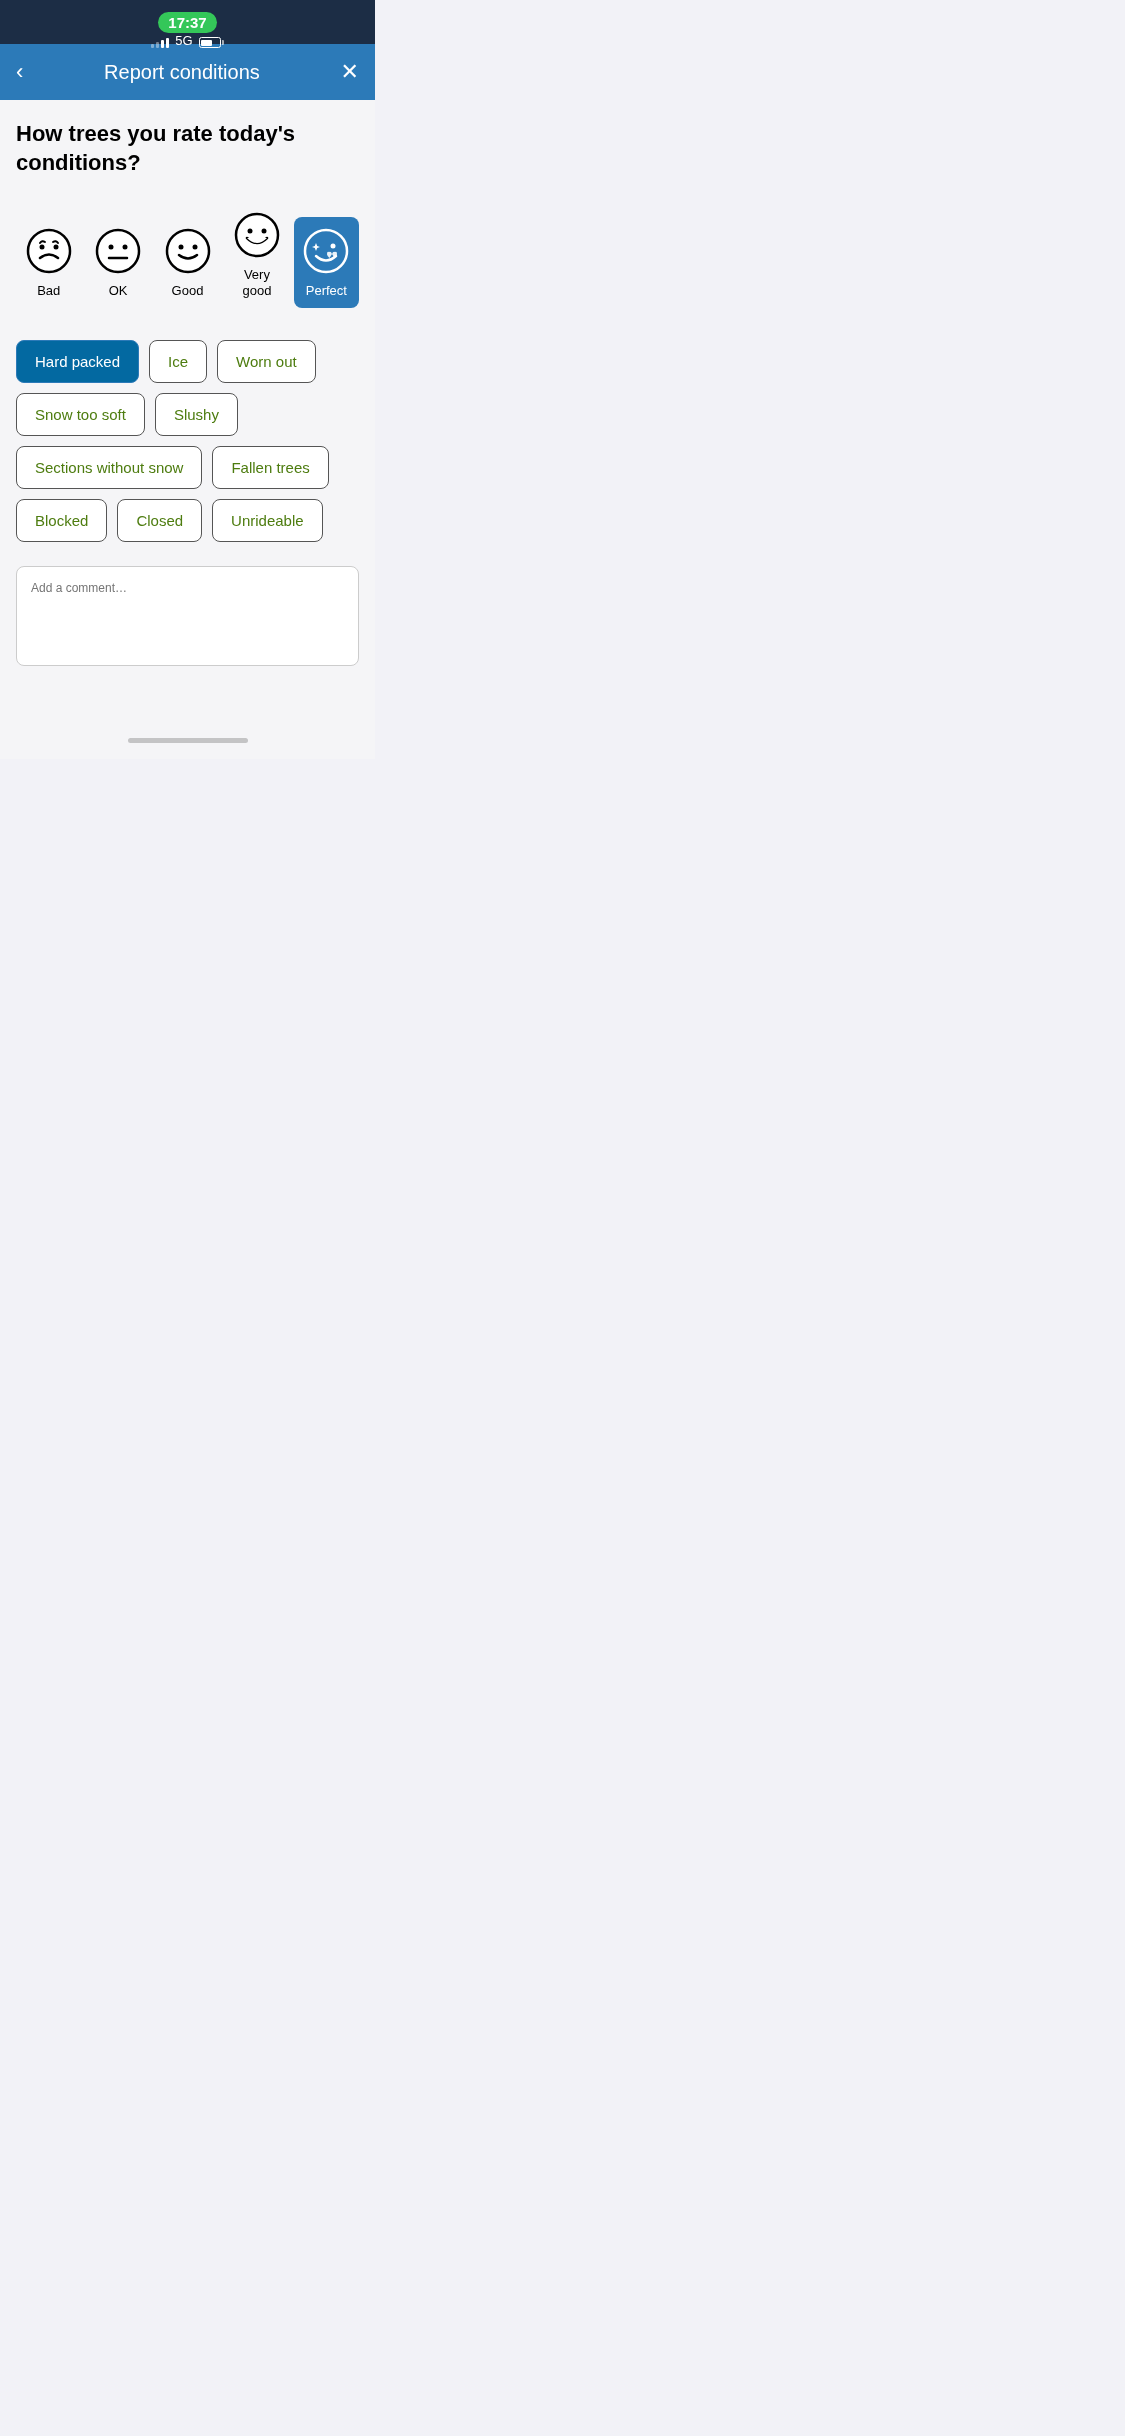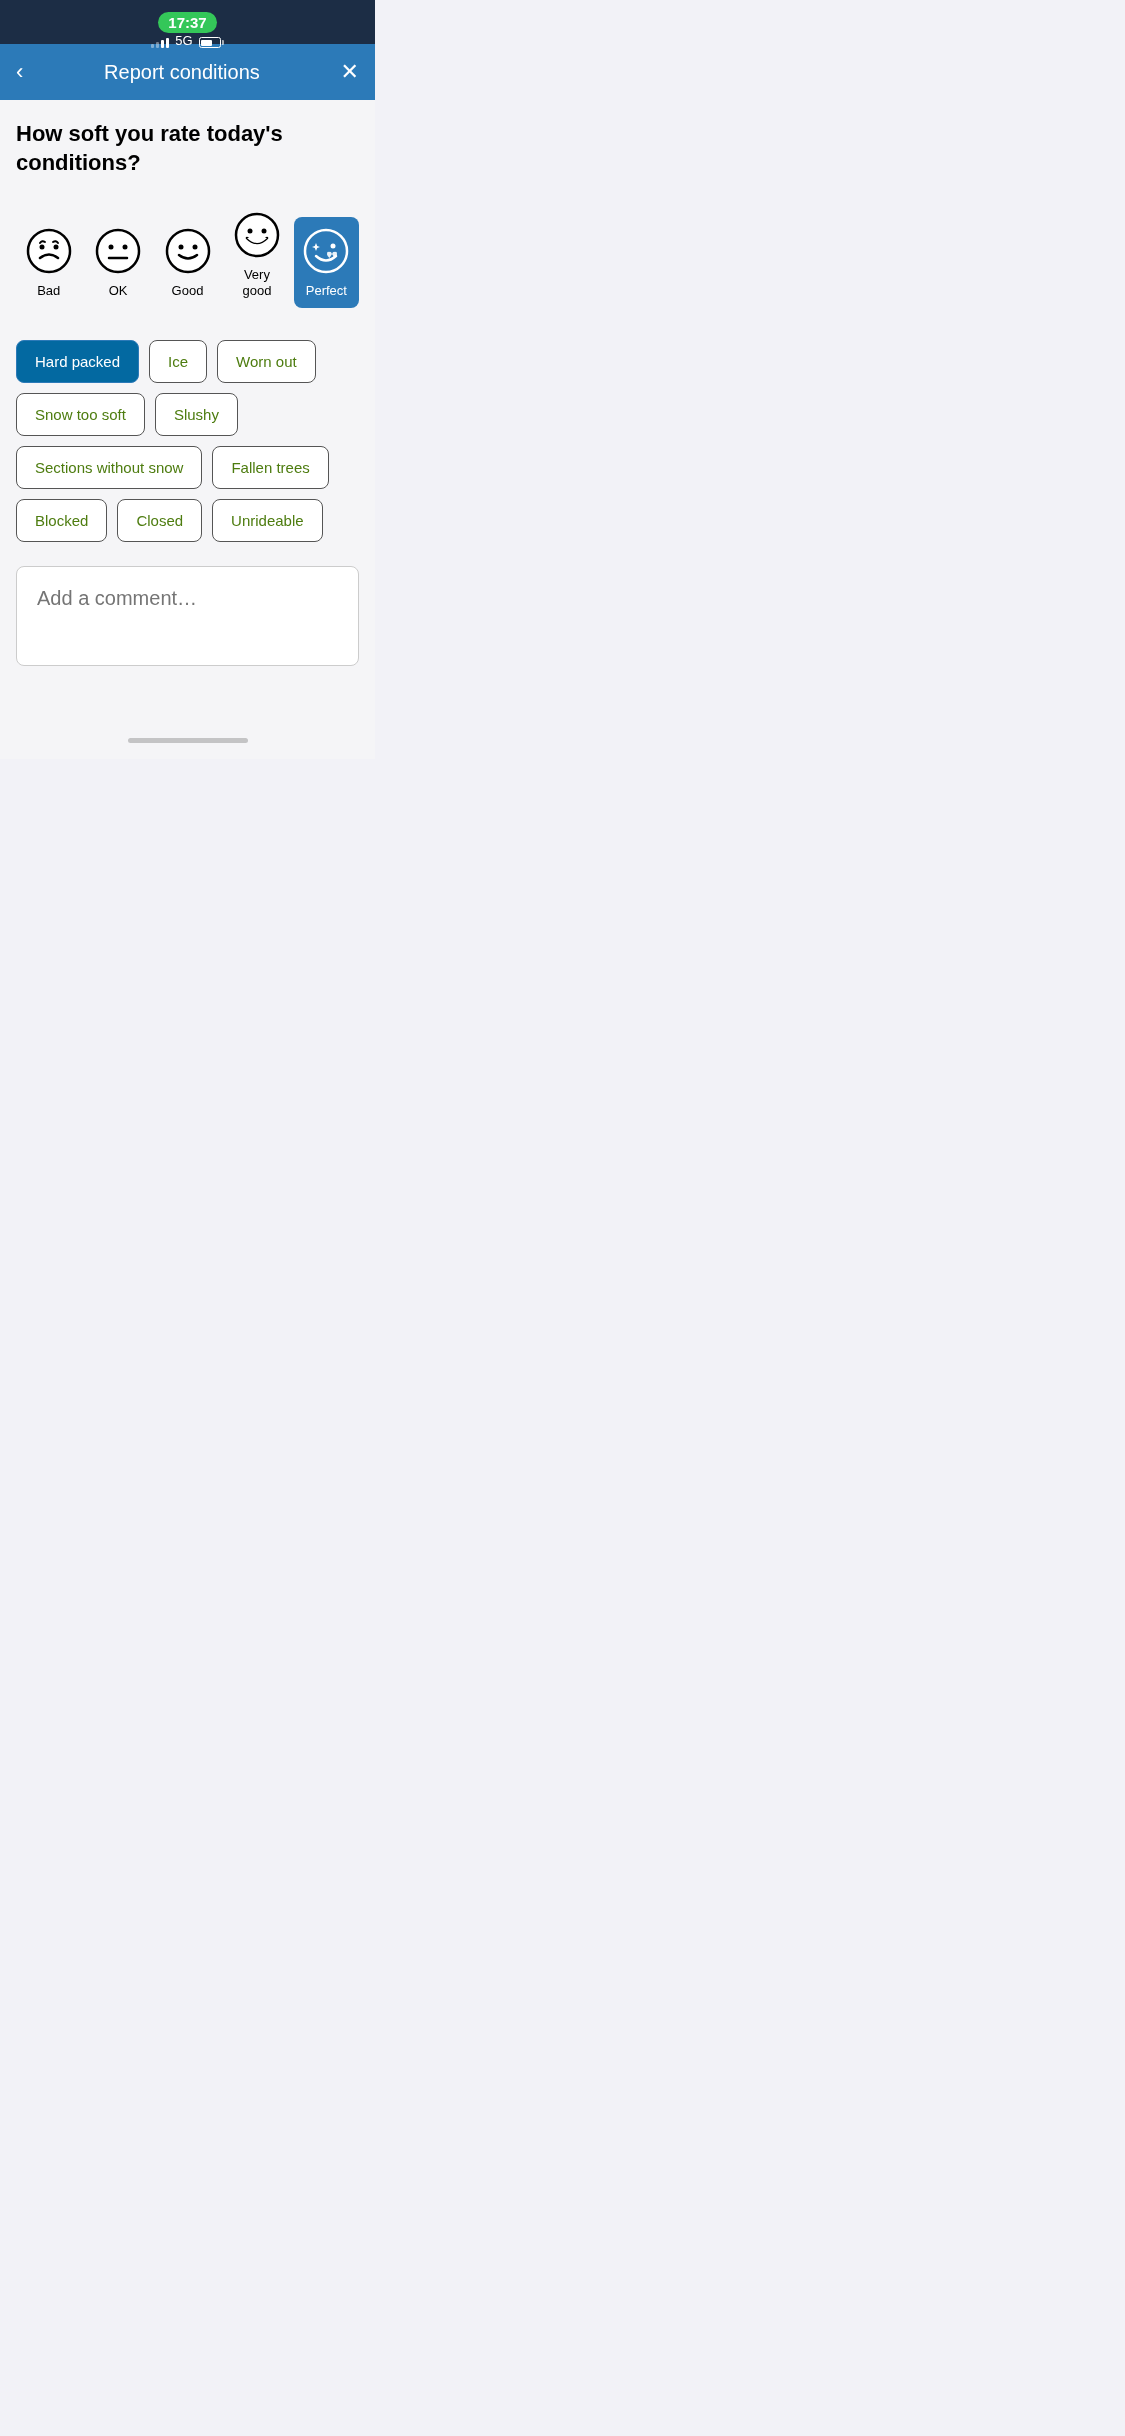--- a/index.html
+++ b/index.html
@@ -178,22 +178,22 @@
       color: white;
       font-weight: 500;
     }
 
     
     .comment-box {
       width: 100%;
       min-height: 100px;
       border: 1.5px solid #ccc;
       border-radius: 8px;
-      padding: 20px;
-      font-size: 20px;
+      padding: 14px;
+      font-size: 12px;
       color: #999;
       background: white;
       resize: none;
       font-family: inherit;
       margin-bottom: 40px;
     }
 
     
     .home-indicator {
       display: flex;
@@ -236,21 +236,21 @@
 
 <div class="nav-bar">
   <span class="nav-back">‹</span>
   <span class="nav-title">Report conditions</span>
   <span class="nav-close">✕</span>
 </div>
 
 <div class="content">
 
   
-  <div class="section-title">How soft you rate today's conditions?</div>
+  <div class="section-title">How trees you rate today's conditions?</div>
 
   
   <div class="rating-row">
 
     <div class="rating-item">
       <svg class="face" viewBox="0 0 48 48" fill="none" xmlns="http://www.w3.org/2000/svg">
         <circle cx="24" cy="24" r="21" stroke="black" stroke-width="2.5" fill="white"></circle>
         <circle cx="17" cy="20" r="2.5" fill="black"></circle>
         <circle cx="31" cy="20" r="2.5" fill="black"></circle>
         <path d="M15 31 Q24 24 33 31" stroke="black" stroke-width="2.5" stroke-linecap="round" fill="none"></path>

